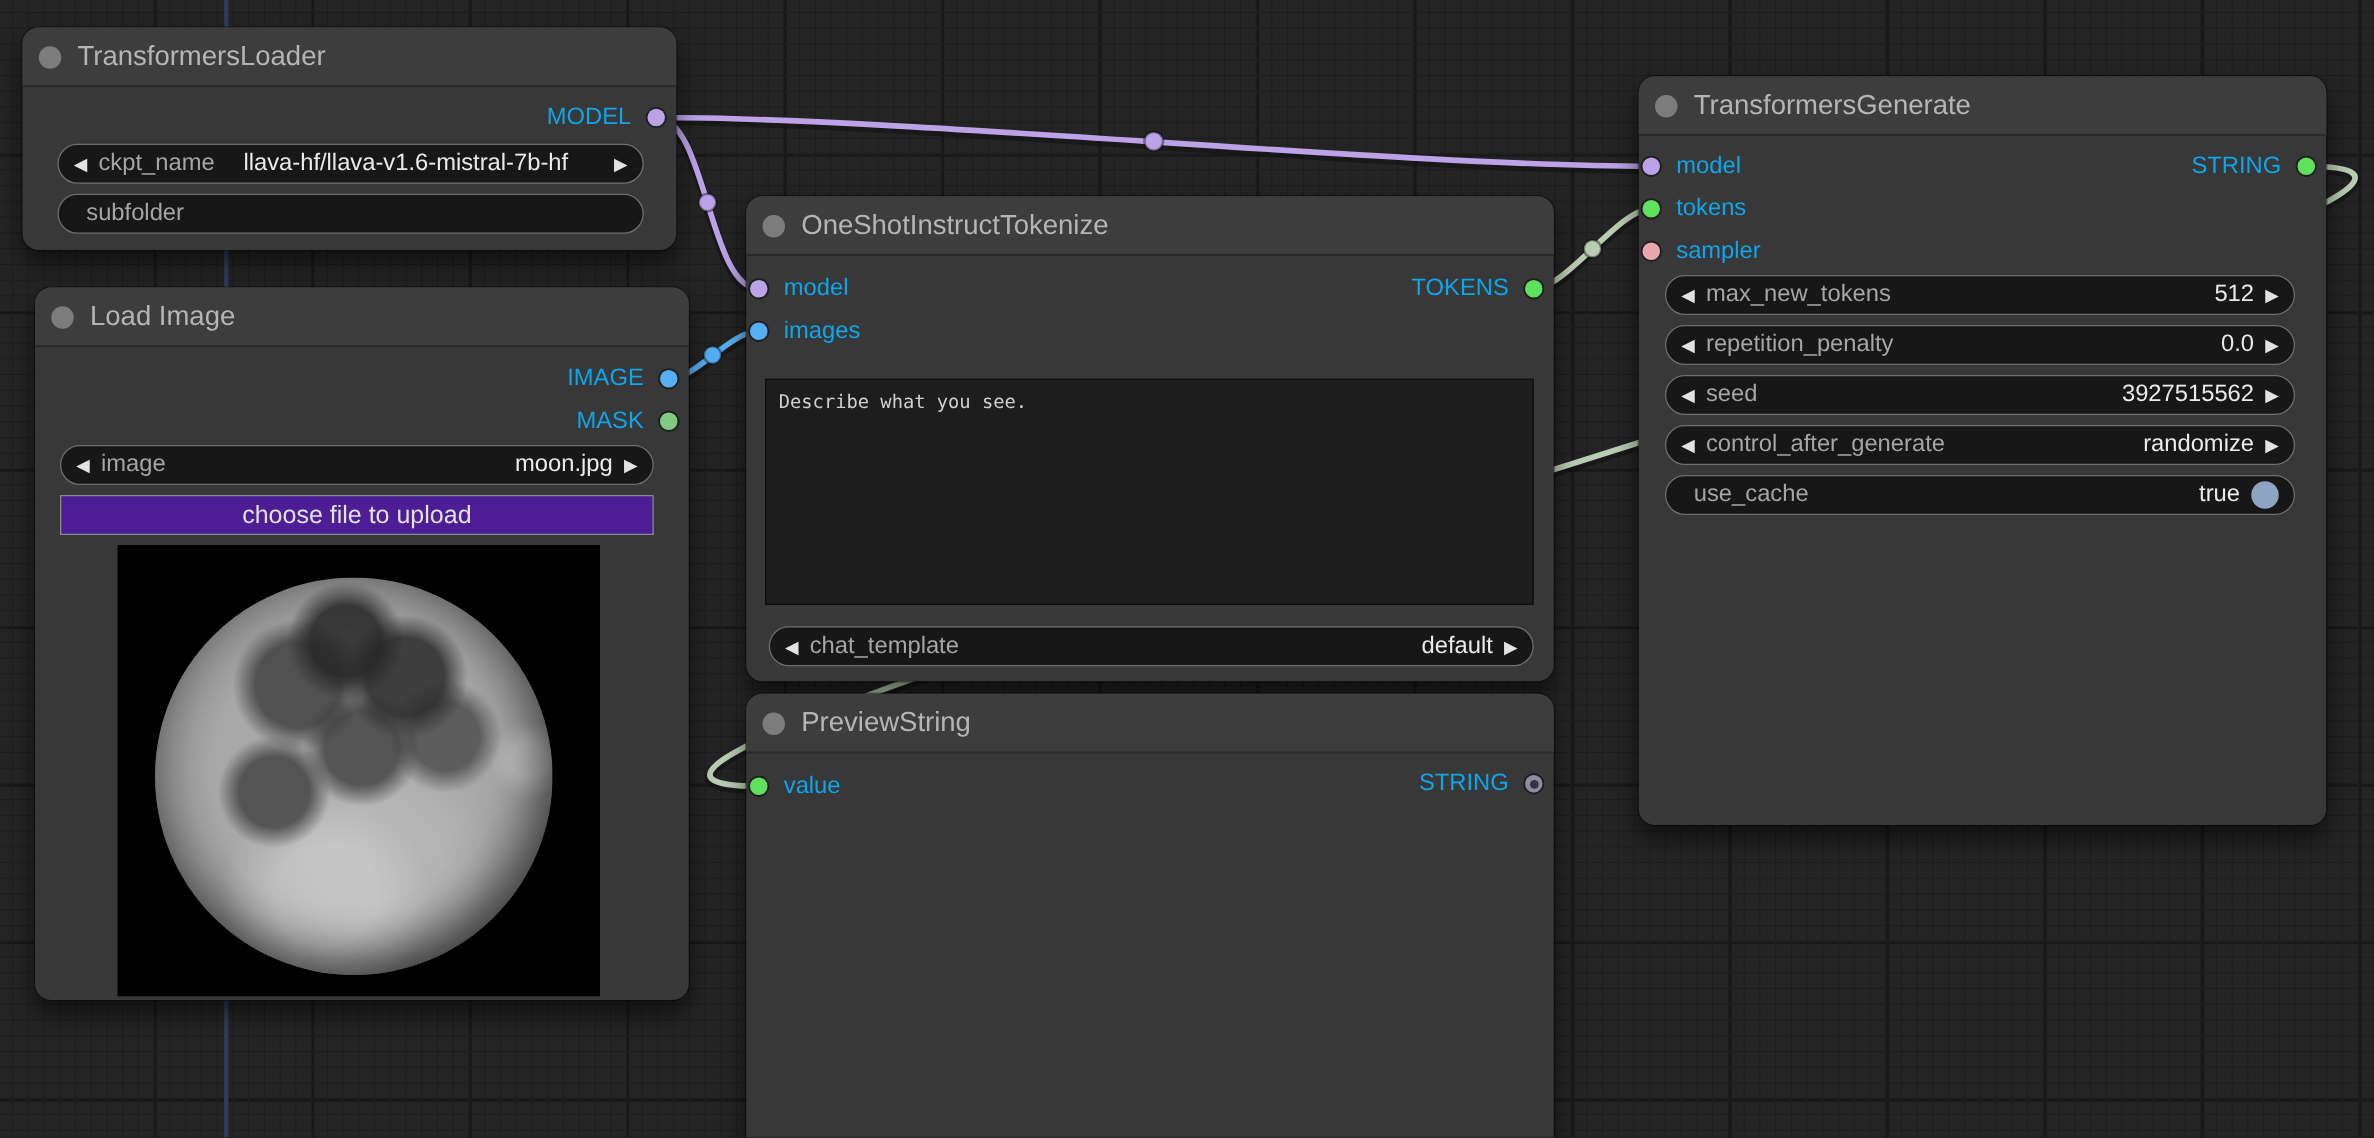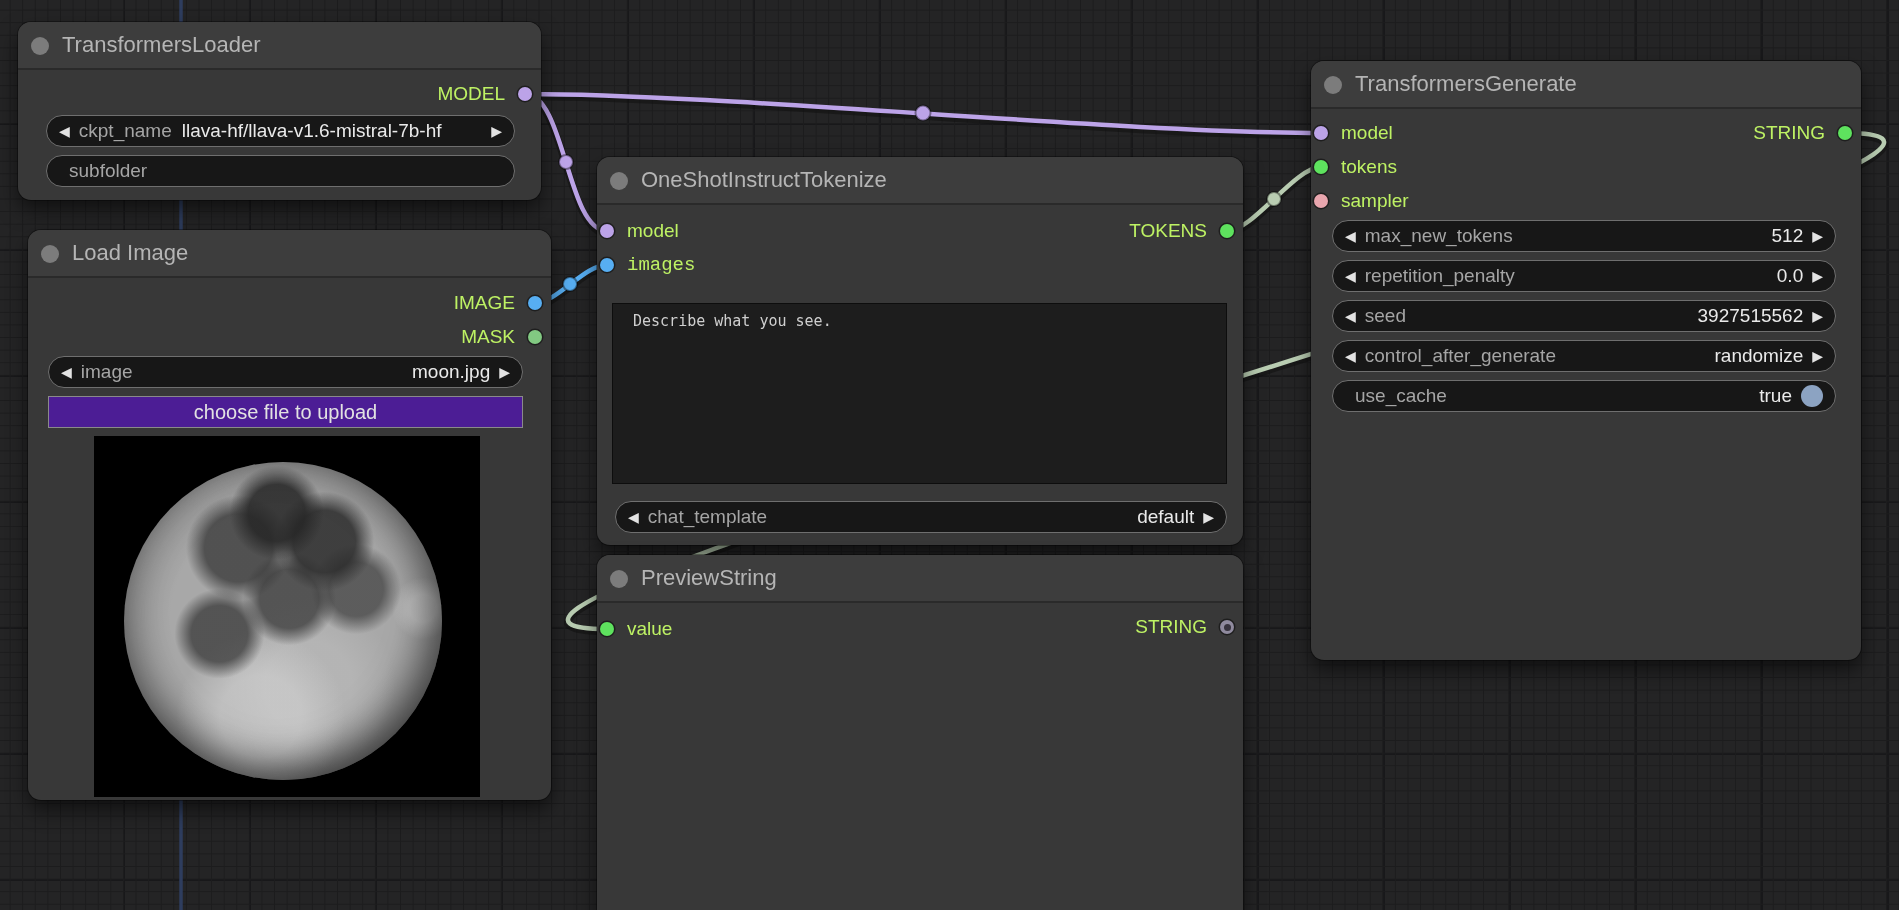--- a/index.html
+++ b/index.html
@@ -25,42 +25,42 @@
   }
   .ntitle {
     position:absolute; left:0; right:0; top:0; height:48px;
     background:#3d3d3d; border-radius:13px 13px 0 0; border-bottom:2px solid #2a2a2a;
   }
   .tdot { position:absolute; left:13px; top:15px; width:18px; height:18px; border-radius:50%; background:#7c7c7c; }
   .ttext { position:absolute; left:44px; top:0; line-height:46px; font-size:22px; color:#b5b5b5; white-space:nowrap; }
 
   .pdot { position:absolute; width:14px; height:14px; border-radius:50%; box-shadow:0 0 0 1.5px rgba(0,0,0,0.45); }
   .pdot.hollow::after { content:""; position:absolute; inset:3.5px; border-radius:50%; background:#37333e; }
-  .plabel { position:absolute; height:28px; line-height:28px; font-size:19px; color:#bef264; white-space:nowrap; }
+  .plabel { position:absolute; height:28px; line-height:28px; font-size:19px; color:#0ea5e9; white-space:nowrap; }
 
   .widget {
     position:absolute; height:32px; display:flex; align-items:center;
     background:#171717; border:1.5px solid #6f6f6f; border-radius:16px;
     padding:0 12px; gap:9px; font-size:19px; white-space:nowrap; overflow:hidden;
   }
   .arr { color:#e3e3e3; font-size:14px; line-height:1; }
   .wl { color:#a5a5a5; }
   .wv { margin-left:auto; color:#eaeaea; }
-  .wv.adjacent { margin-left:1px; }
+  .wv.adjacent { margin-left:14px; }
   .arr.endright { margin-left:auto; }
   .toggle { width:22px; height:22px; border-radius:50%; flex:0 0 auto; }
 
   .upload-btn {
     position:absolute; height:32px; display:flex; align-items:center; justify-content:center;
     background:#4c1d95; border:1px solid #8a8a8a; color:#e2e2e2; font-size:20px;
   }
   .ta {
     position:absolute; background:#1d1d1d; border:1px solid #0d0d0d; color:#cfcfcf;
     font-family:"DejaVu Sans Mono", monospace; font-size:15px; line-height:1.35;
-    padding:7px 20px; white-space:pre-wrap;
+    padding:7px 10px; white-space:pre-wrap;
   }
   .preview { position:absolute; background:#000; }
   .moon {
     position:absolute; left:30px; top:26px; width:318px; height:318px; border-radius:50%;
     background:
       radial-gradient(circle at 48% 16%, rgba(38,38,38,.85) 0 9%, transparent 15%),
       radial-gradient(circle at 63% 25%, rgba(44,44,44,.85) 0 10%, transparent 16%),
       radial-gradient(circle at 36% 27%, rgba(52,52,52,.75) 0 11%, transparent 17%),
       radial-gradient(circle at 52% 43%, rgba(56,56,56,.75) 0 12%, transparent 19%),
       radial-gradient(circle at 30% 54%, rgba(48,48,48,.7) 0 10%, transparent 16%),
@@ -144,21 +144,21 @@
   </div>
 
   <div class="node" style="left:597px;top:157px;width:646px;height:388px;">
     <div class="ntitle">
       <span class="tdot"></span>
       <span class="ttext">OneShotInstructTokenize</span>
     </div>
     <span class="pdot" style="left: 3px; top: 67px; background: rgb(188, 163, 232);"></span>
     <span class="plabel" style="left:30px;top:60px;">model</span>
     <span class="pdot" style="left: 3px; top: 101px; background: rgb(87, 174, 242);"></span>
-    <span class="plabel" style="left:30px;top:94px;font-family:Liberation Mono, monospace;">images</span>
+    <span class="plabel" style="left:30px;top:94px;">images</span>
     <span class="plabel" style="right:36px;top:60px;">TOKENS</span>
     <span class="pdot" style="left: 623px; top: 67px; background: rgb(94, 226, 94);"></span>
     <div class="ta" style="left:15px;top:146px;width:615px;height:181px;">Describe what you see.</div>
     <div class="widget" style="left:18px;top:344px;width:612px;">
       <span class="arr">◀</span>
       <span class="wl">chat_template</span>
       <span class="wv">default</span>
       <span class="arr">▶</span>
     </div>
   </div>

